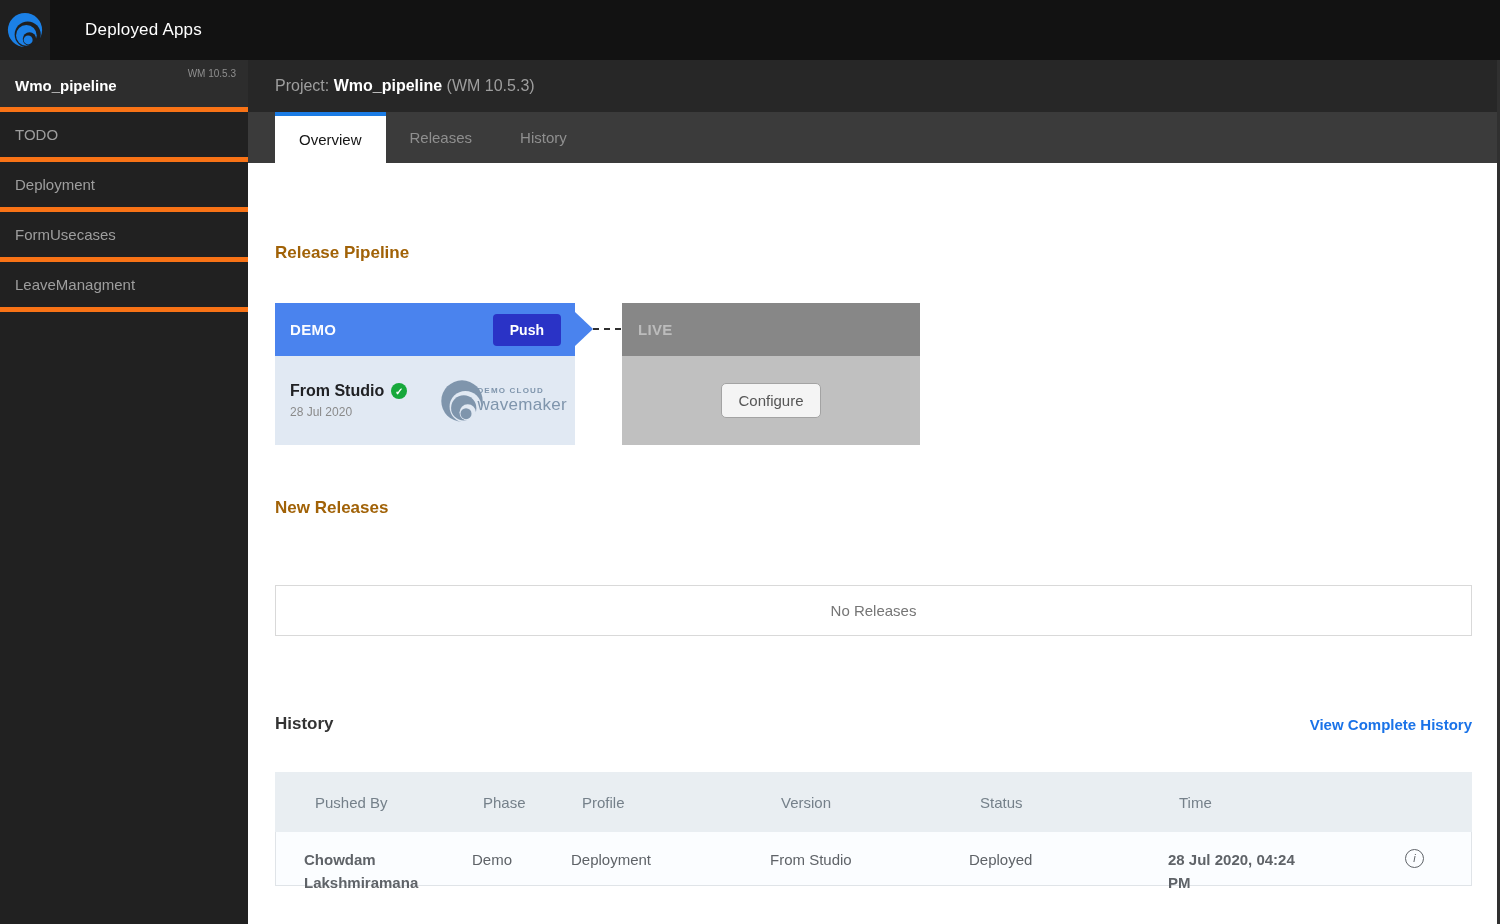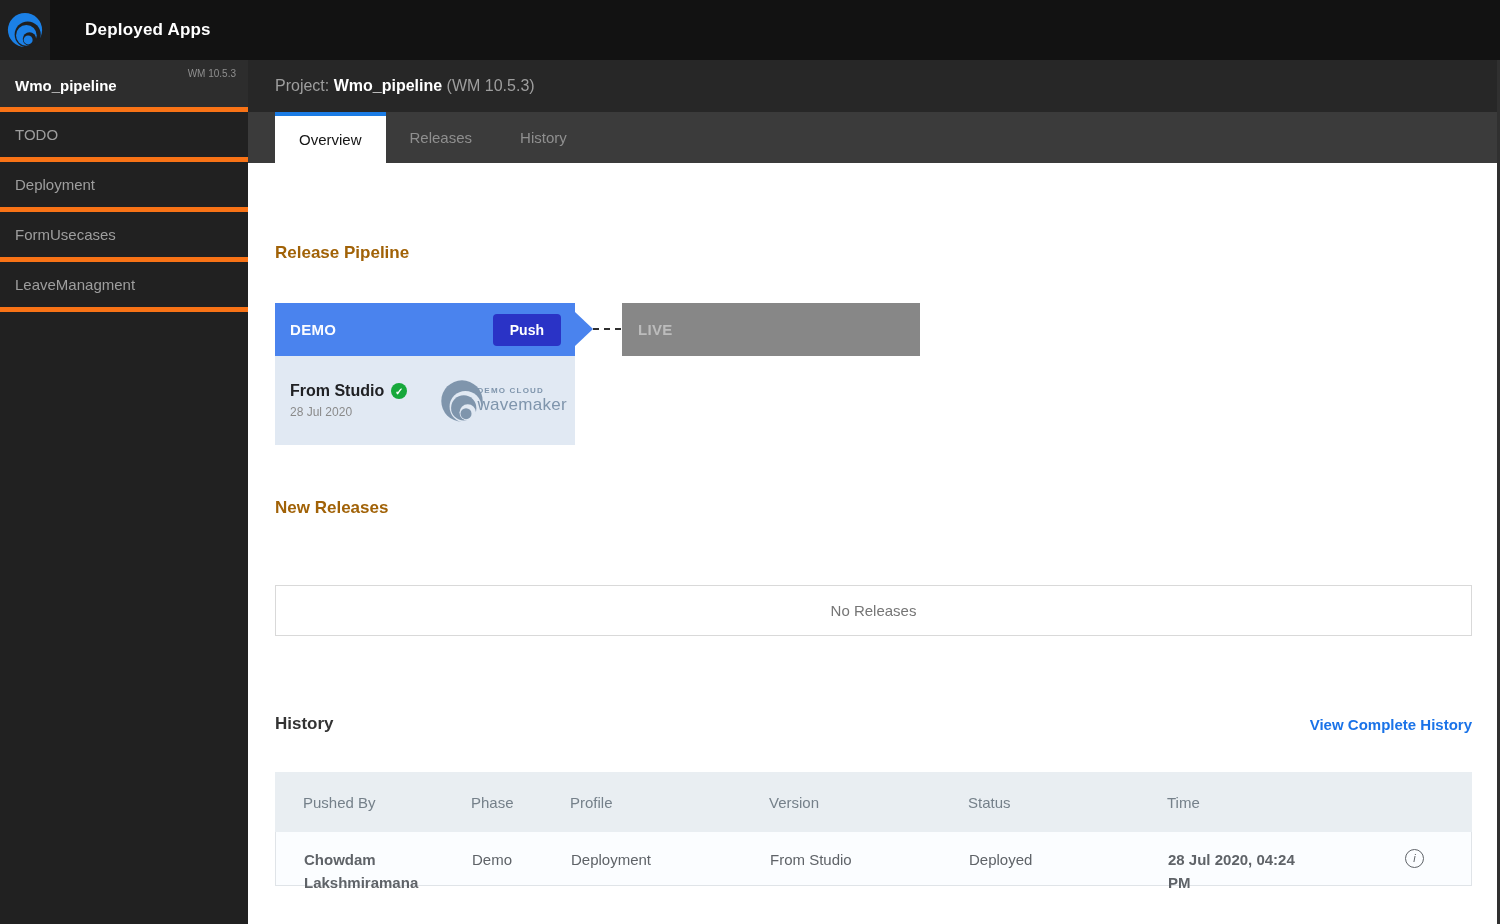--- a/index.html
+++ b/index.html
@@ -4,21 +4,21 @@
 <style>
   * { box-sizing: border-box; margin: 0; padding: 0; }
   html,body { width:1500px; height:924px; overflow:hidden; }
   body { font-family:"Liberation Sans", sans-serif; background:#fff; position:relative; }
 
   
   .topbar { position:absolute; top:0; left:0; width:1500px; height:60px; background:#121212; z-index:5; }
   .logo-box { position:absolute; left:0; top:0; width:50px; height:60px; background:#1f1f1f;
               display:flex; align-items:center; justify-content:center; cursor:pointer; }
   .topbar-title { position:absolute; left:85px; top:0; line-height:60px; color:#fff;
-                  font-size:17px; font-weight:700; letter-spacing:.2px; }
+                  font-size:17px; font-weight:400; letter-spacing:.2px; }
 
   
   .sidebar { position:absolute; top:60px; left:0; width:248px; height:864px; background:#212121; z-index:4; }
   .side-item { position:relative; height:50px; border-bottom:5px solid #f97316; color:#9e9e9e;
                font-size:15px; display:flex; align-items:center; padding:0 15px; cursor:pointer; }
   .side-item.selected { height:52px; background:#2d2d2d; color:#fff; font-weight:700;
                         align-items:flex-end; padding-bottom:13px; }
   .side-version { position:absolute; top:8px; right:12px; font-size:10px; font-weight:400; color:#8f8f8f; }
 
   
@@ -75,21 +75,21 @@
 
   
   .history-head { position:absolute; left:27px; top:548px; width:1197px; height:26px;
                   display:flex; align-items:center; justify-content:space-between; }
   .history-title { font-size:17px; font-weight:700; color:#333; }
   .history-link { font-size:15px; font-weight:700; color:#1a73e8; text-decoration:none; cursor:pointer; }
 
   .table { position:absolute; left:27px; top:609px; width:1197px; }
   .t-head, .t-row { display:grid; grid-template-columns:196px 99px 199px 199px 199px 200px 1fr; }
   .t-head { height:60px; background:#e9eef2; align-items:center; }
-  .t-head .cell { font-size:15px; color:#75808a; }
+  .t-head .cell { font-size:15px; color:#75808a;margin-left:12px; }
   .cell { padding-right:10px; }
   .cell.first { padding-left:28px; }
   .t-row { background:#fbfdff; border:1px solid #e0e4e8; border-top:none; height:54px; }
   .t-row .cell { padding-top:16px; font-size:15px; line-height:23px; color:#5f6368; }
   .cell-name { font-weight:700; color:#3c4043; max-width:190px; }
   .cell-link { color:#1a73e8; cursor:pointer; }
   .cell-time { font-weight:700; color:#3c4043; max-width:150px; }
   .cell-info { display:flex; justify-content:center; }
   .info-badge { width:19px; height:19px; border-radius:50%; border:1px solid #5f6368; color:#5f6368;
                 font-size:11px; font-style:italic; display:flex; align-items:center; justify-content:center;
@@ -178,20 +178,23 @@
 
       <div class="connector">
         <div class="conn-tri"></div>
         <div class="conn-dash"></div>
       </div>
 
       <div class="stage-card card-live">
         <div class="card-head live-head">
           <span class="stage-name">LIVE</span>
         </div>
+        <div class="card-body live-body">
+          <button class="configure-btn">Configure</button>
+        </div>
       </div>
     </div>
 
     <h2 class="sec-title" style="top:335px;">New Releases</h2>
     <div class="empty-box">
       <span class="empty-text">No Releases</span>
     </div>
 
     <div class="history-head">
       <span class="history-title">History</span>

